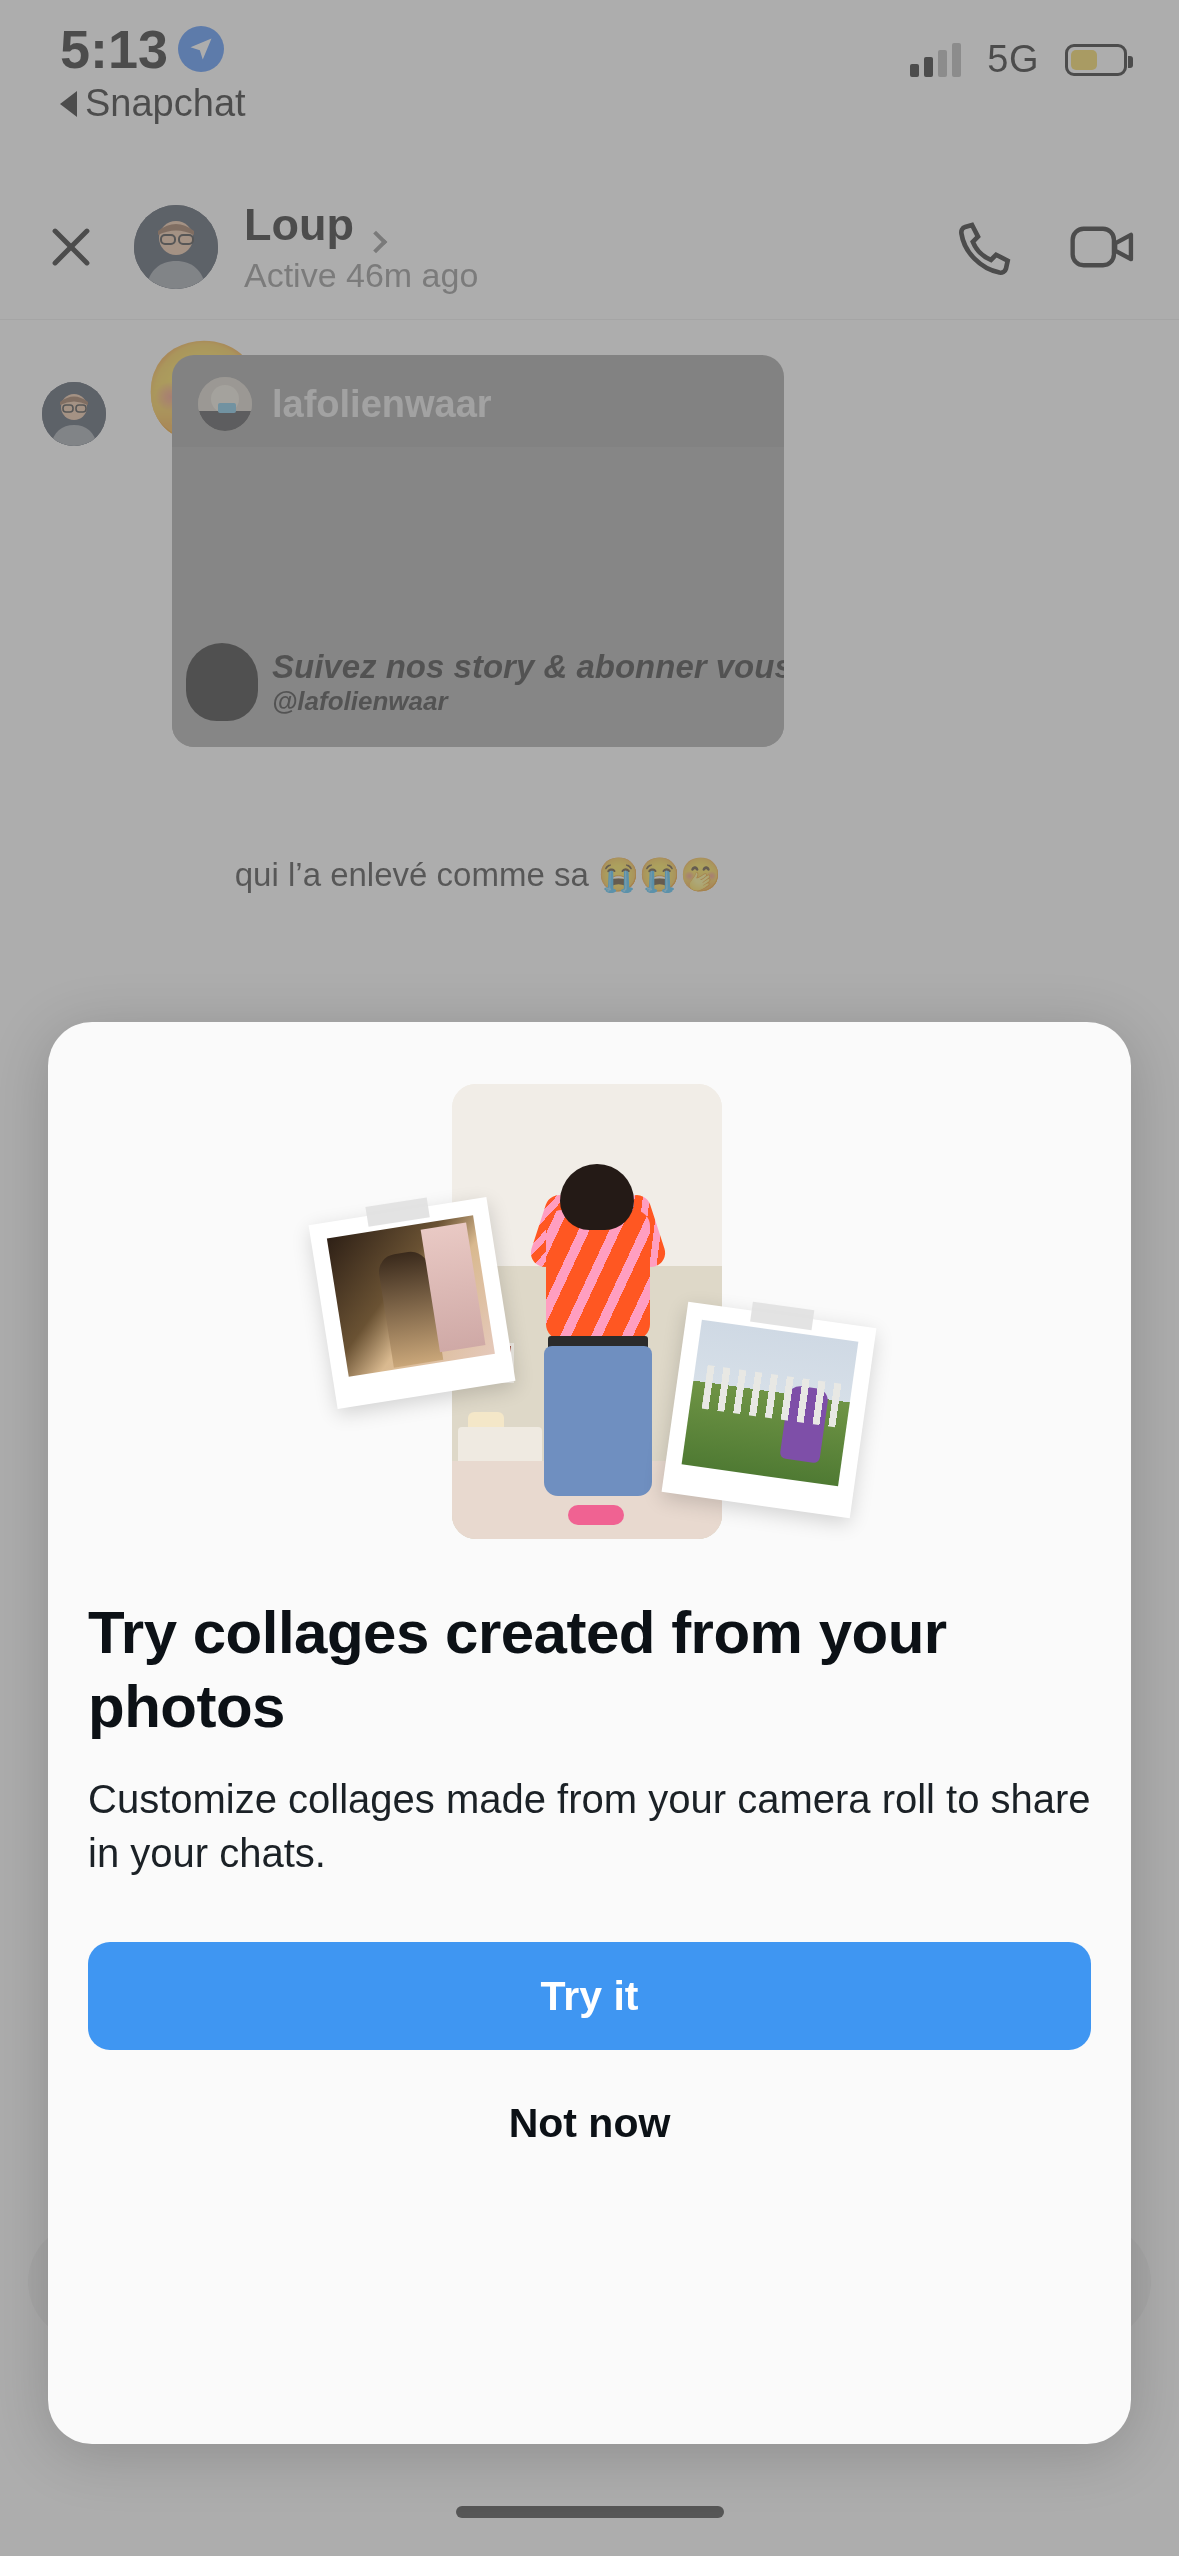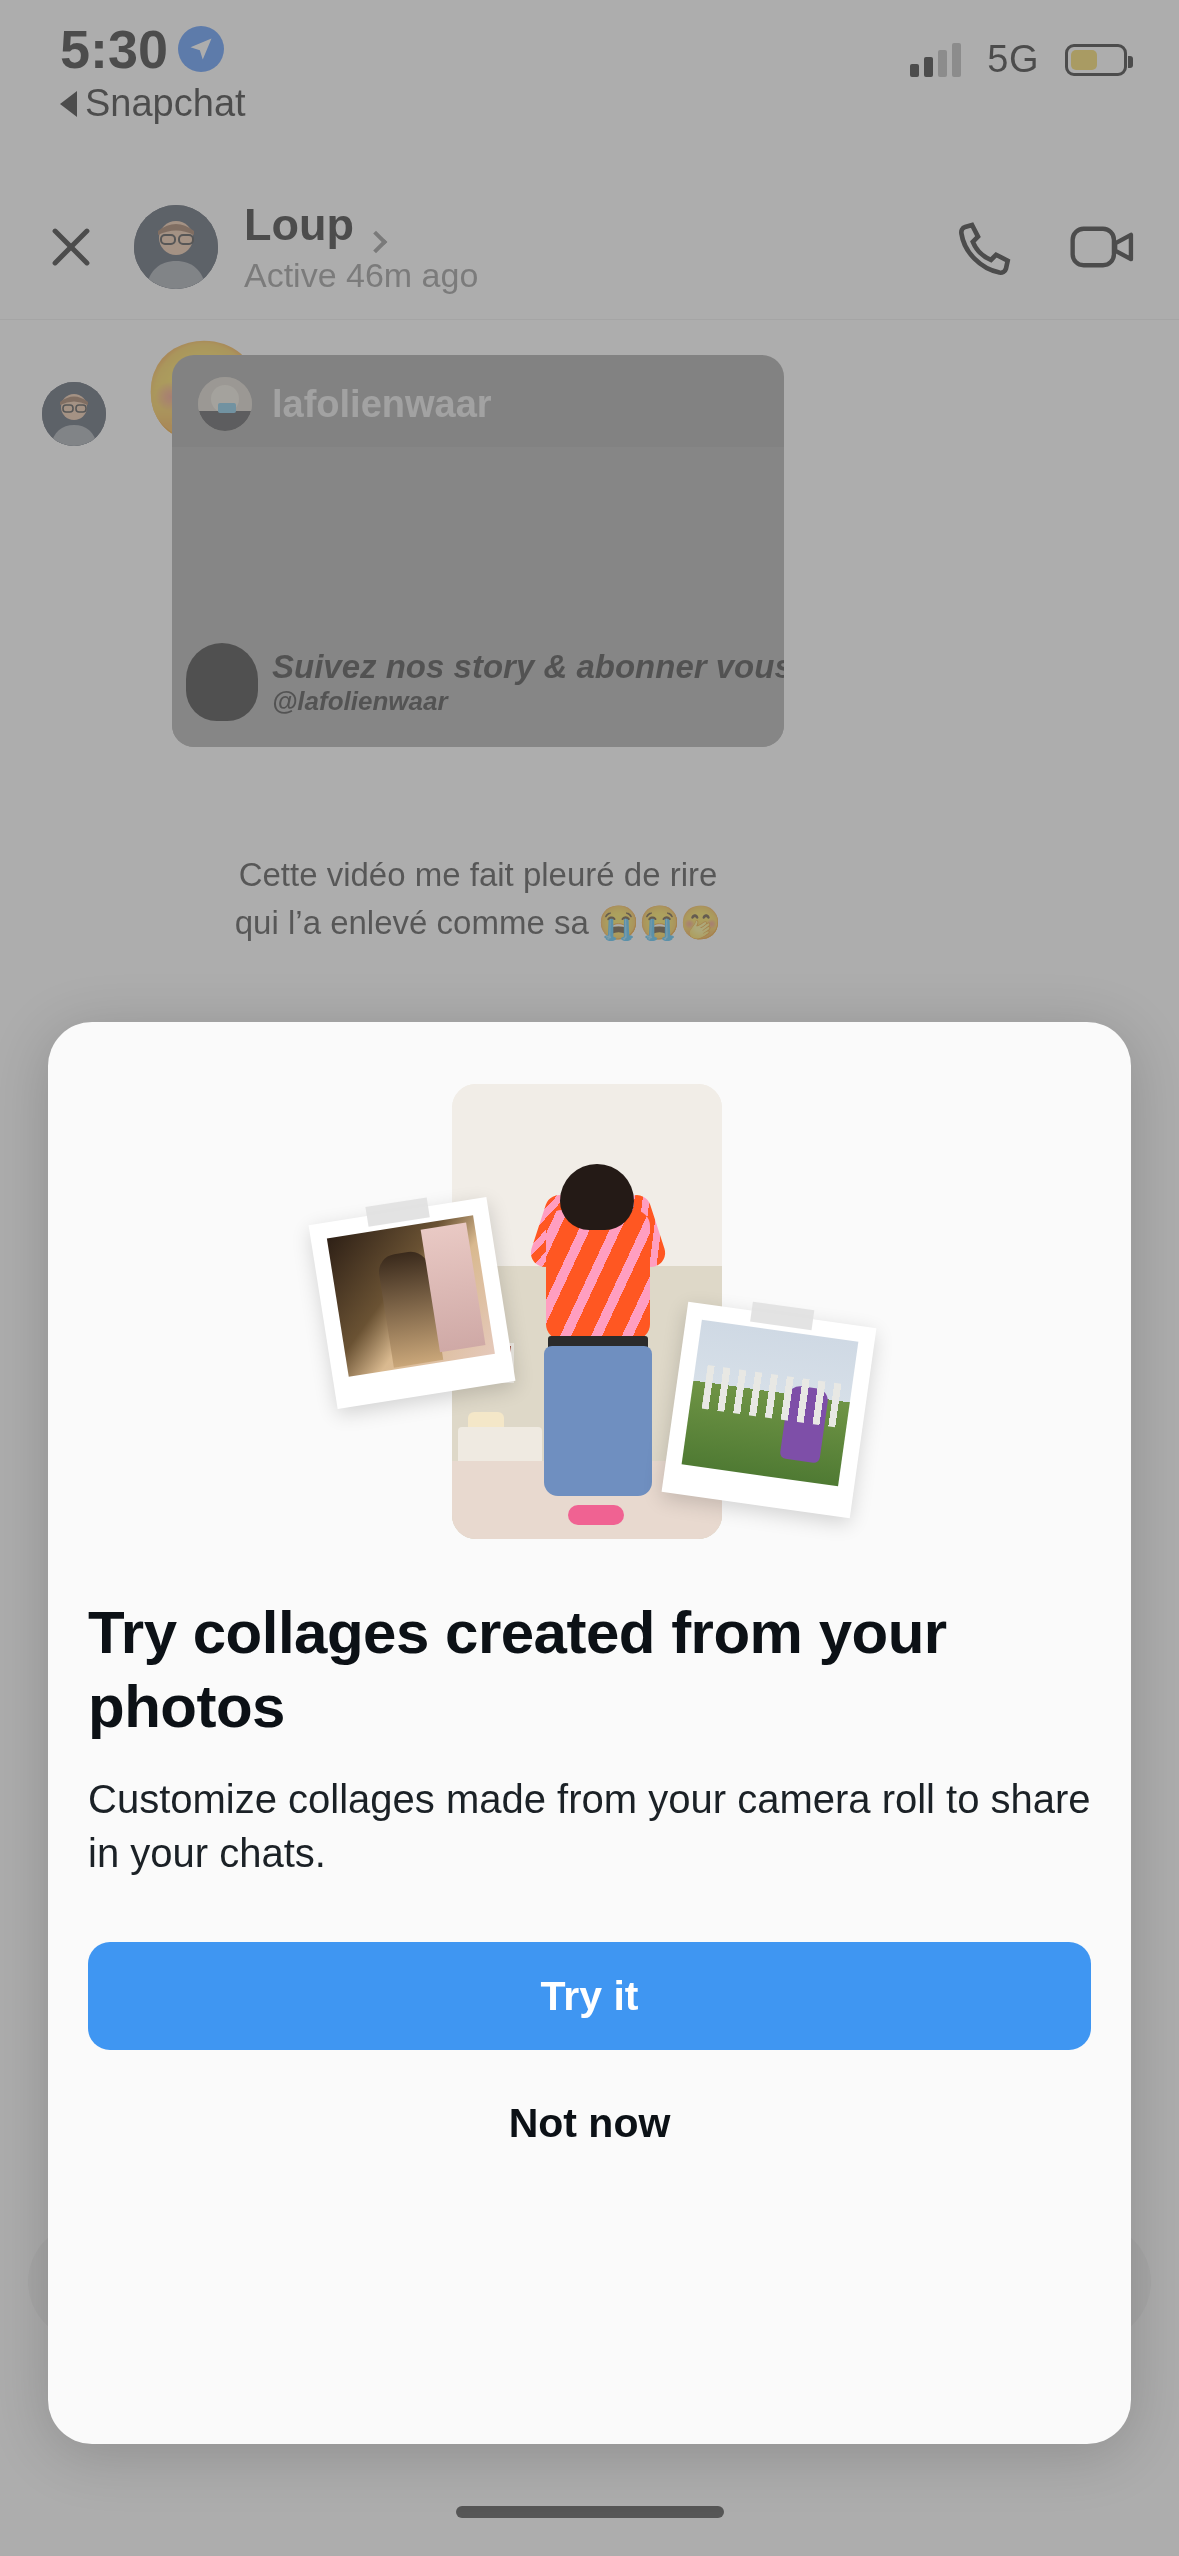--- a/index.html
+++ b/index.html
@@ -211,21 +211,21 @@
 </head>
 <body>
 
 <div id="screen">
 
   <div id="app">
 
     <div class="statusbar">
       <div class="sb-left">
         <div class="sb-timerow">
-          <span class="sb-time">5:30</span>
+          <span class="sb-time">5:13</span>
           <span class="loc-badge">
             <svg width="28" height="28" viewBox="0 0 24 24" class="ico">
                 <path d="M21 3 3 10.5l8 2.5 2.5 8z" fill="#fff"></path>
               </svg>
           </span>
         </div>
         <div class="sb-back">
           <span class="sb-back-tri"></span>
           <span class="sb-back-label">Snapchat</span>
         </div>
@@ -313,21 +313,20 @@
               <span class="ov-line1">Suivez nos story &amp; abonner vous 😂</span>
               <span class="ov-line2">@lafolienwaar</span>
             </span>
 
           </div>
         </div>
       </div>
 
       <div style="position:absolute; left:172px; top:505px; width:612px;">
         <div class="post-caption">
-          <div>Cette vidéo me fait pleuré de rire</div>
           <div>qui l’a enlevé comme sa 😭😭🤭</div>
         </div>
       </div>
     </div>
 
     <div class="composer">
       <span class="cam-btn">
         <svg width="46" height="40" viewBox="0 0 24 20" fill="none" stroke="#fff" stroke-width="1.8" class="ico">
           <rect x="1.5" y="4" width="21" height="14.5" rx="3.5"></rect>
           <circle cx="12" cy="11.2" r="4"></circle>

